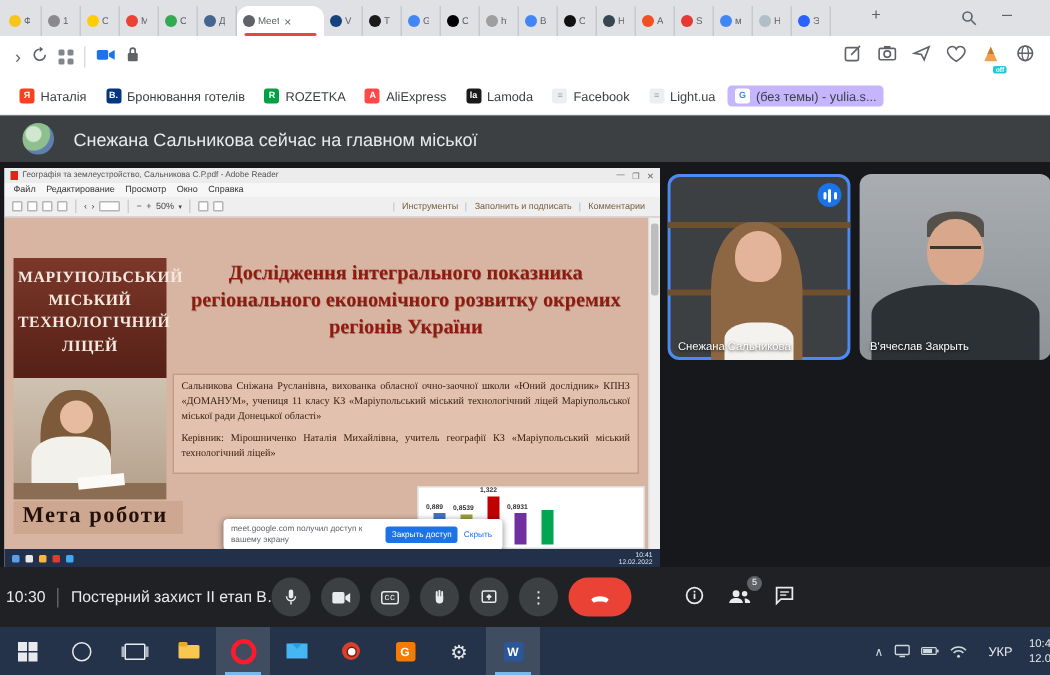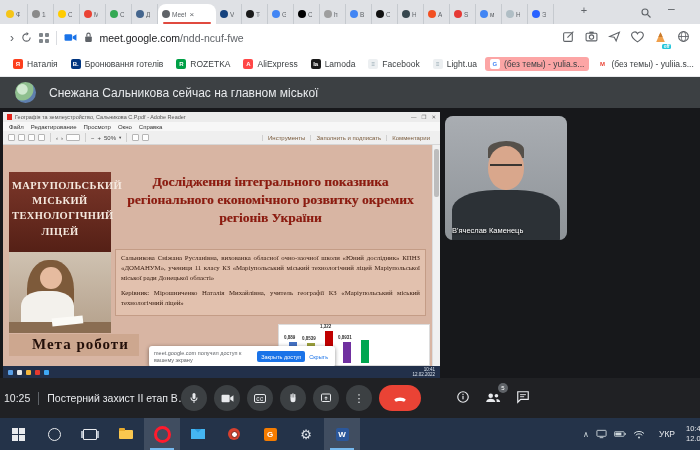--- a/index.html
+++ b/index.html
@@ -22,21 +22,21 @@
   .appgrid{display:grid;grid-template-columns:4px 4px;grid-gap:1.5px;}
   .appgrid i{width:4px;height:4px;background:#80868b;border-radius:1px;}
   .urltext{font-size:10.5px;color:#202124;}
   .urltext .path{color:#5f6368;}
   .extbar{margin-left:auto;display:flex;align-items:center;gap:10px;}
   .vpnwrap{position:relative;}
   .vpnbadge{position:absolute;right:-4px;bottom:-2px;background:#26c6da;color:#fff;font-size:4.5px;padding:0 1.5px;border-radius:1.5px;font-weight:bold;}
   
   #bookmarks{position:absolute;left:0;top:52px;width:700px;height:25px;background:#fff;display:flex;align-items:center;gap:3px;padding:0 8px;box-sizing:border-box;border-bottom:1px solid #e8eaed;}
   .bm{display:flex;align-items:center;gap:4px;font-size:8.5px;color:#3c4043;padding:2px 5px;white-space:nowrap;}
-  .bm.hl{background:#fca5a5;border-radius:3px;}
+  .bm.hl{background:#c4b5fd;border-radius:3px;}
   .bmicon{width:10px;height:10px;border-radius:2px;display:flex;align-items:center;justify-content:center;font-size:6px;font-weight:bold;flex:none;}
   
   #banner{position:absolute;left:0;top:77px;width:700px;height:31px;background:#3c4043;display:flex;align-items:center;gap:13px;padding:0 15px;box-sizing:border-box;}
   .banner-avatar{width:21px;height:21px;border-radius:50%;background:radial-gradient(circle at 35% 35%,#cfe8cf 0 25%,#8fbf8f 30% 55%,#5f7fae 60% 100%);}
   #banner .btext{color:#e8eaed;font-size:12px;}
   
   #reader{position:absolute;left:3px;top:112px;width:437px;height:266px;background:#fff;display:flex;flex-direction:column;}
   .r-title{height:10px;background:#ececec;display:flex;align-items:center;gap:3px;padding:0 4px;font-size:5.5px;color:#555;}
   .r-title .pdfico{width:5px;height:6px;background:#e2231a;flex:none;}
   .r-title .rt-controls{margin-left:auto;display:flex;gap:5px;font-size:5.5px;color:#666;}
@@ -59,21 +59,21 @@
   .ph-hair{position:absolute;left:18%;top:10%;width:46%;height:80%;background:#7d5a3a;border-radius:45% 45% 30% 30%;}
   .ph-face{position:absolute;left:30%;top:18%;width:22%;height:28%;background:#e6bb9f;border-radius:50%;}
   .ph-shirt{position:absolute;left:12%;top:48%;width:52%;height:46%;background:#f3f1ec;border-radius:40% 40% 0 0;}
   .ph-desk{position:absolute;left:0;bottom:0;width:100%;height:14%;background:#8a6d52;}
   .ph-paper{position:absolute;left:42%;bottom:10%;width:30%;height:10%;background:#fbfaf6;transform:rotate(-6deg);}
   .research{position:absolute;left:112px;top:28px;right:14px;color:#8f1a0e;font-family:"Liberation Serif",serif;
     font-weight:bold;font-size:13.5px;line-height:1.32;text-align:center;text-shadow:.4px .4px 0 rgba(60,10,5,.35);}
   .authors{position:absolute;left:112px;top:104px;right:14px;background:#e2c1ae;border:1px solid #c49c86;
     padding:3px 5px;font-family:"Liberation Serif",serif;font-size:6.8px;line-height:1.5;color:#341a0e;text-align:justify;box-sizing:border-box;}
   .authors p{margin:0 0 4px 0;}
-  .meta{position:absolute;left:6px;top:189px;background:#cda78f;padding:2px 10px 3px 23px;
+  .meta{position:absolute;left:6px;top:189px;background:#cda78f;padding:2px 10px 3px 6px;
     font-family:"Liberation Serif",serif;font-weight:bold;font-size:15px;color:#24100a;letter-spacing:1px;}
   
   .mini-chart{position:absolute;right:10px;top:179px;width:152px;height:42px;background:#fff;border:1px solid #dcdcdc;
     display:flex;align-items:flex-end;gap:10px;padding:3px 8px 2px 10px;box-sizing:border-box;}
   .bar{position:relative;width:8px;flex:none;}
   .bar .bf{display:block;width:8px;}
   .bar .v{position:absolute;top:-7px;left:-5px;font-size:4.5px;font-weight:bold;color:#333;white-space:nowrap;}
   
   .share-popup{position:absolute;left:146px;top:201px;width:186px;height:21px;background:#fff;border-radius:3px;
     box-shadow:0 1px 4px rgba(0,0,0,.45);display:flex;align-items:center;gap:4px;padding:0 5px;box-sizing:border-box;z-index:5;}
@@ -310,21 +310,20 @@
           <rect x="1" y="3" width="14" height="12" rx="2" fill="#1a73e8"></rect>
           <path d="M16 7l7-4v12l-7-4z" fill="#1a73e8"></path>
         </svg>
     </span>
     <span>
       <svg width="9" height="11" viewBox="0 0 16 20">
           <rect x="2" y="8" width="12" height="10" rx="1.5" fill="#5f6368"></rect>
           <path d="M5 8V5a3 3 0 0 1 6 0v3" fill="none" stroke="#5f6368" stroke-width="2"></path>
         </svg>
     </span>
-    <span class="urltext"><span>meet.google.com</span><span class="path">/ndd-ncuf-fwe</span></span>
     <span class="extbar">
       <span>
         <svg width="13" height="13" viewBox="0 0 24 24">
             <rect x="3" y="5" width="16" height="16" rx="2" fill="none" stroke="#5f6368" stroke-width="2"></rect>
             <path d="M10 14L21 3" stroke="#5f6368" stroke-width="2"></path>
           </svg>
       </span>
       <span>
         <svg width="13" height="13" viewBox="0 0 24 24">
             <rect x="2" y="6" width="20" height="14" rx="2" fill="none" stroke="#5f6368" stroke-width="2"></rect>
@@ -394,24 +393,20 @@
       <div class="bm">
         <span class="bmicon" style="background: rgb(236, 239, 241); color: rgb(144, 164, 174);">≡</span>
         <span>Light.ua</span>
       </div>
 
       <div class="bm hl">
         <span class="bmicon" style="background: rgb(255, 255, 255); color: rgb(66, 133, 244);">G</span>
         <span>(без темы) - yulia.s...</span>
       </div>
 
-      <div class="bm">
-        <span class="bmicon" style="background: rgb(255, 255, 255); color: rgb(234, 67, 53);">M</span>
-        <span>(без темы) - yuliia.s...</span>
-      </div>
     </div>
 
   <div id="banner">
     <span class="banner-avatar"></span>
     <span class="btext">Снежана Сальникова сейчас на главном міської</span>
   </div>
 
   <div id="reader">
     <div class="r-title">
       <span class="pdfico"></span>
@@ -514,32 +509,46 @@
       <span class="pt-ico" style="background:#f6b73c;"></span>
       <span class="pt-ico" style="background:#e5392f;"></span>
       <span class="pt-ico" style="background:#3fa9f5;"></span>
       <span class="pt-clock">
         <span>10:41</span><br><span>12.02.2022</span>
       </span>
     </div>
   </div>
 
   <div id="videos">
+    <div class="tile speaking">
+      <span class="shelf1"></span>
+      <span class="shelfline" style="top:26%;"></span>
+      <span class="shelfline" style="top:62%;"></span>
+      <span class="hair1"></span>
+      <span class="face1"></span>
+      <span class="shirt1"></span>
+      <span class="audio">
+          <i style="height:5px;"></i>
+          <i style="height:9px;"></i>
+          <i style="height:5px;"></i>
+        </span>
+      <span class="vname">Снежана Сальникова</span>
+    </div>
     <div class="tile">
       <span class="wall2"></span>
       <span class="hair2"></span>
       <span class="face2"></span>
       <span class="glasses2"></span>
       <span class="suit2"></span>
-      <span class="vname">В'ячеслав Каменець</span>
+      <span class="vname">В'ячеслав Закрыть</span>
     </div>
   </div>
 
   <div id="controls">
-    <span class="c-time">10:25</span>
+    <span class="c-time">10:30</span>
     <span class="c-div"></span>
     <span class="c-title">Постерний захист ІІ етап Всеукраїнсь...</span>
     <span class="c-buttons">
       <span class="cbtn">
         <svg width="12" height="12" viewBox="0 0 24 24" fill="#e8eaed">
             <rect x="9" y="2" width="6" height="12" rx="3"></rect>
             <path d="M5 11a7 7 0 0 0 14 0h-2a5 5 0 0 1-10 0z"></path>
             <rect x="11" y="18" width="2" height="4"></rect>
           </svg>
       </span>

